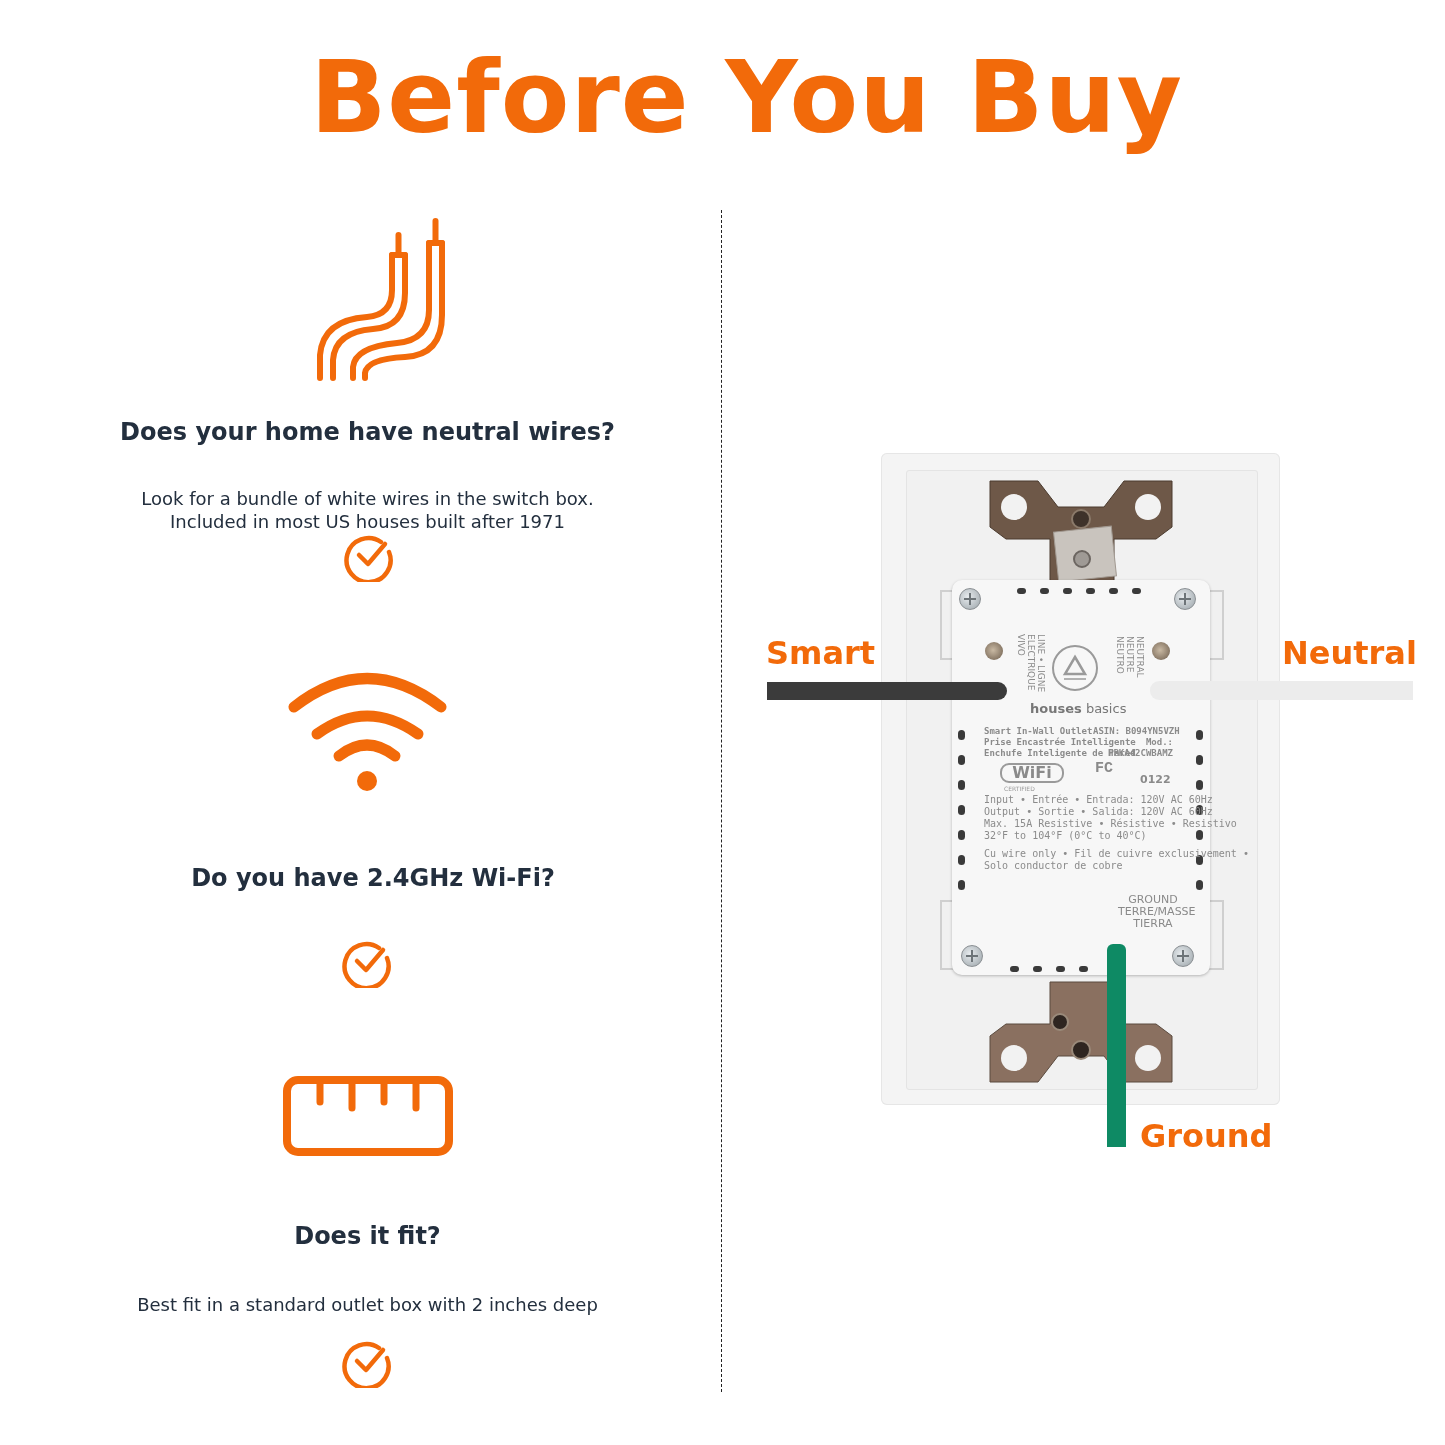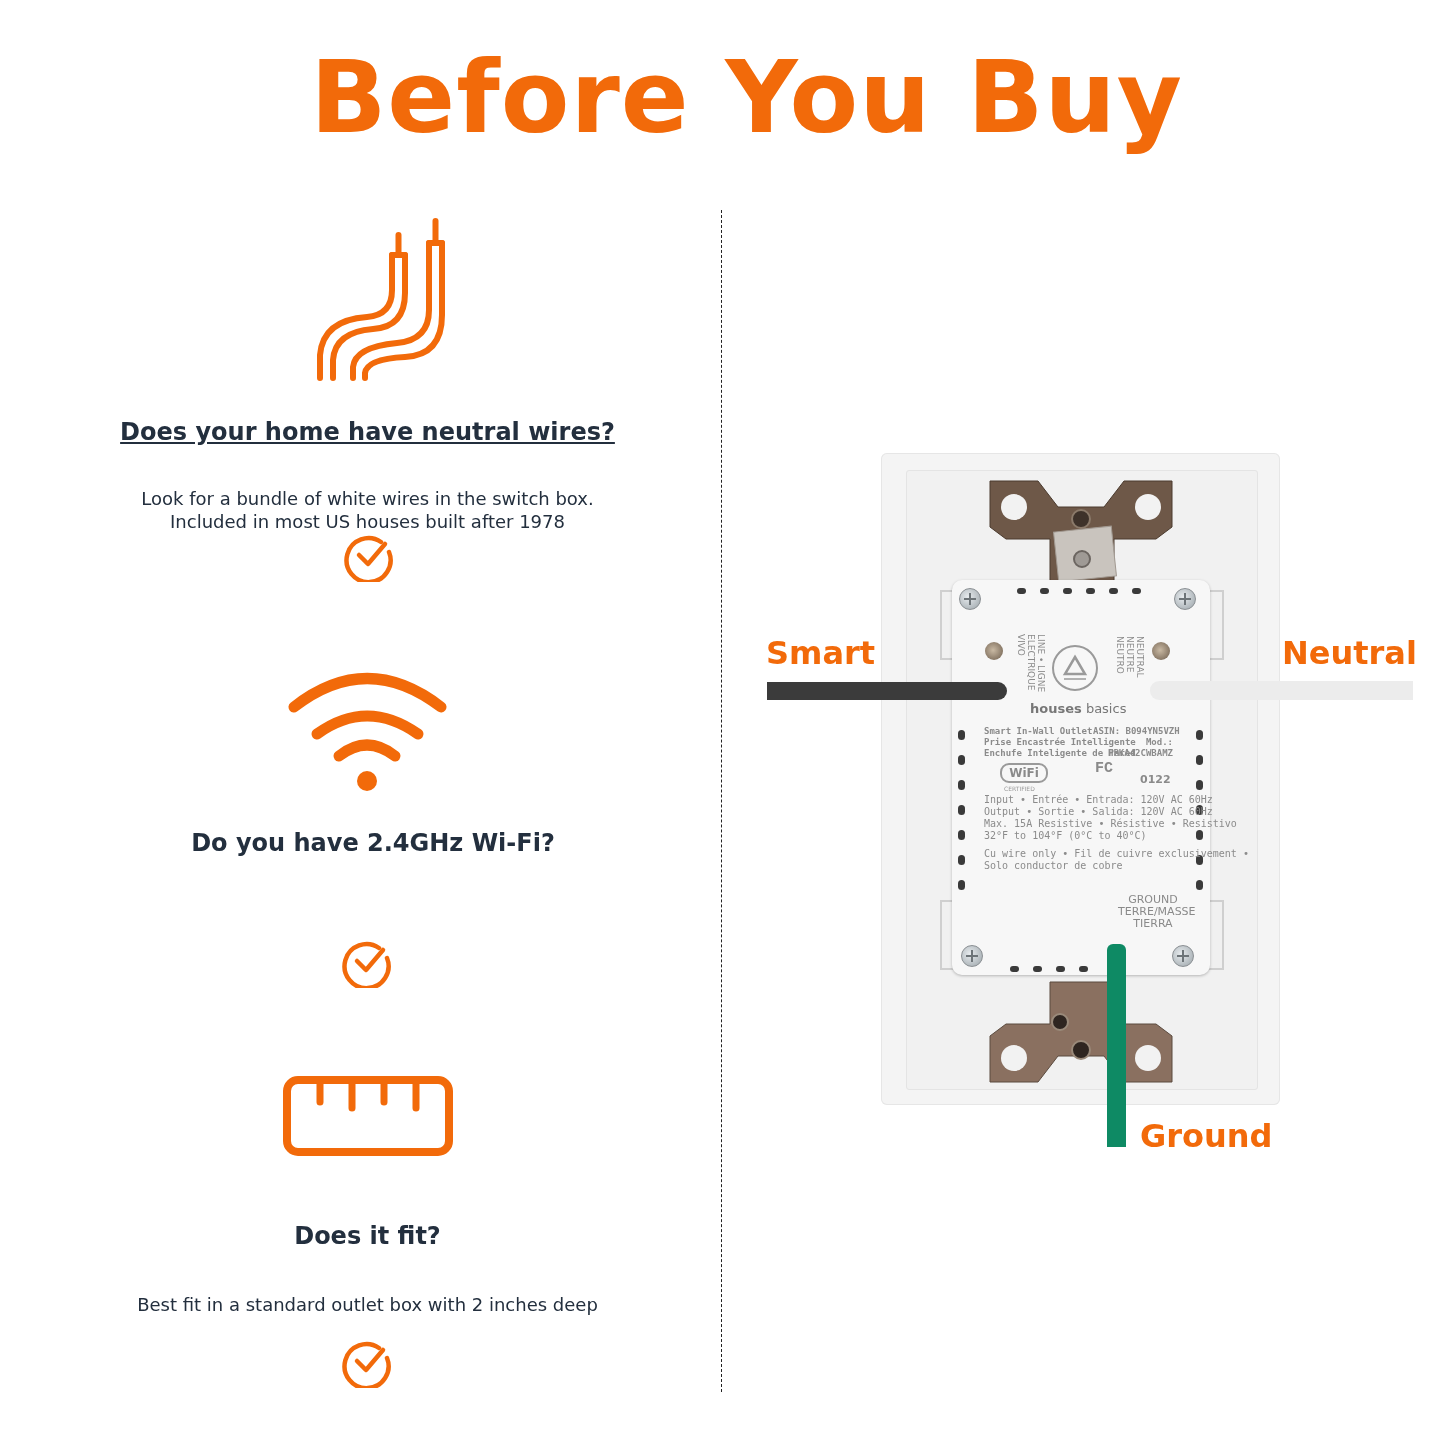--- a/index.html
+++ b/index.html
@@ -76,23 +76,23 @@
     .brand {
       position: absolute; left: 1030px; top: 701px; font-family: "DejaVu Sans", sans-serif;
       font-size: 13px; color: #777;
     }
     .brand b { font-weight: bold; }
     .cert-logo {
       position: absolute; left: 1052px; top: 645px; width: 46px; height: 46px;
       border: 2px solid #9a9a9a; border-radius: 50%;
     }
     .wifi-badge {
-      position: absolute; left: 1000px; top: 763px; width: 48px; height: 20px;
+      position: absolute; left: 1000px; top: 763px; width: 64px; height: 20px;
       border: 2px solid #9a9a9a; border-radius: 9px; font-family: "DejaVu Sans", sans-serif;
-      font-weight: bold; font-size: 12px; color: #8a8a8a; text-align: center; line-height: 16px;
+      font-weight: bold; font-size: 16px; color: #8a8a8a; text-align: center; line-height: 16px;
     }
     .wifi-cert { position: absolute; left: 1004px; top: 785px; font-size: 6px; color: #999; font-family: "DejaVu Sans", sans-serif; }
     .fcc { position: absolute; left: 1095px; top: 760px; font-family: Liberation Mono, monospace; font-size: 15px; color: #8a8a8a; font-weight: bold; }
     .fcc-num { position: absolute; left: 1140px; top: 773px; font-family: "DejaVu Sans", sans-serif; font-size: 11px; color: #8a8a8a; font-weight: bold; }
     .ground-txt {
       position: absolute; left: 1118px; top: 894px; width: 70px; text-align: center;
       font-family: "DejaVu Sans", sans-serif; font-size: 11px; line-height: 12px; color: #8a8a8a;
     }
     .rotated {
       position: absolute; font-family: "DejaVu Sans", sans-serif; font-size: 9px; color: #8a8a8a;
@@ -119,37 +119,37 @@
     <path d="M100 40 L100 78 Q100 112 68 114 Q30 117 28 145 L28 163"></path>
     <line x1="87" y1="40" x2="100" y2="40"></line>
     <line x1="93.5" y1="40" x2="93.5" y2="20"></line>
 
     <path d="M124 28 L124 95 Q124 125 92 128 Q50 132 48 152 L48 163"></path>
     <path d="M137 28 L137 100 Q137 140 100 142 Q62 144 60 158 L60 163"></path>
     <line x1="124" y1="28" x2="137" y2="28"></line>
     <line x1="130.5" y1="28" x2="130.5" y2="6"></line>
   </g>
 </svg>
-<h2 class="q-title" style="top:418px;text-decoration:underline;">Does your home have neutral wires?</h2>
+<h2 class="q-title" style="top:418px;">Does your home have neutral wires?</h2>
 <p class="q-desc" style="top:459px;">Look for a bundle of white wires in the switch box.</p>
-<p class="q-desc" style="top:482px;">Included in most US houses built after 1978</p>
+<p class="q-desc" style="top:482px;">Included in most US houses built after 1971</p>
 <svg class="check" style="left:343px;top:530px;" width="52" height="52" viewBox="0 0 52 52">
   <path d="M38 12 A22 22 0 1 0 46 22" fill="none" stroke="#f26a0a" stroke-width="4.5" stroke-linecap="round"></path>
   <path d="M16 25 L25 34 L42 14" fill="none" stroke="#f26a0a" stroke-width="4.5" stroke-linecap="round" stroke-linejoin="round"></path>
 </svg>
 
 <svg class="q-icon" style="left:285px;top:668px;" width="165" height="128" viewBox="0 0 165 128">
   <g fill="none" stroke="#f26a0a" stroke-width="11" stroke-linecap="round">
     <path d="M9 39 Q82 -18 156 39"></path>
     <path d="M32 66 Q82 30 133 66"></path>
     <path d="M54 88 Q82 66 110 88"></path>
   </g>
   <circle cx="82" cy="113" r="10" fill="#f26a0a"></circle>
 </svg>
-<h2 class="q-title" style="top:829px;padding-left:11px;">Do you have 2.4GHz Wi-Fi?</h2>
+<h2 class="q-title" style="top:864px;padding-left:11px;">Do you have 2.4GHz Wi-Fi?</h2>
 <svg class="check" style="left:341px;top:936px;" width="52" height="52" viewBox="0 0 52 52">
   <path d="M38 12 A22 22 0 1 0 46 22" fill="none" stroke="#f26a0a" stroke-width="4.5" stroke-linecap="round"></path>
   <path d="M16 25 L25 34 L42 14" fill="none" stroke="#f26a0a" stroke-width="4.5" stroke-linecap="round" stroke-linejoin="round"></path>
 </svg>
 
 <svg class="q-icon" style="left:282px;top:1075px;" width="172" height="82" viewBox="0 0 172 82">
   <rect x="5" y="5" width="162" height="72" rx="11" ry="11" fill="none" stroke="#f26a0a" stroke-width="8"></rect>
   <g stroke="#f26a0a" stroke-width="7" stroke-linecap="round">
     <line x1="38" y1="9" x2="38" y2="27"></line>
     <line x1="70" y1="9" x2="70" y2="33"></line>

